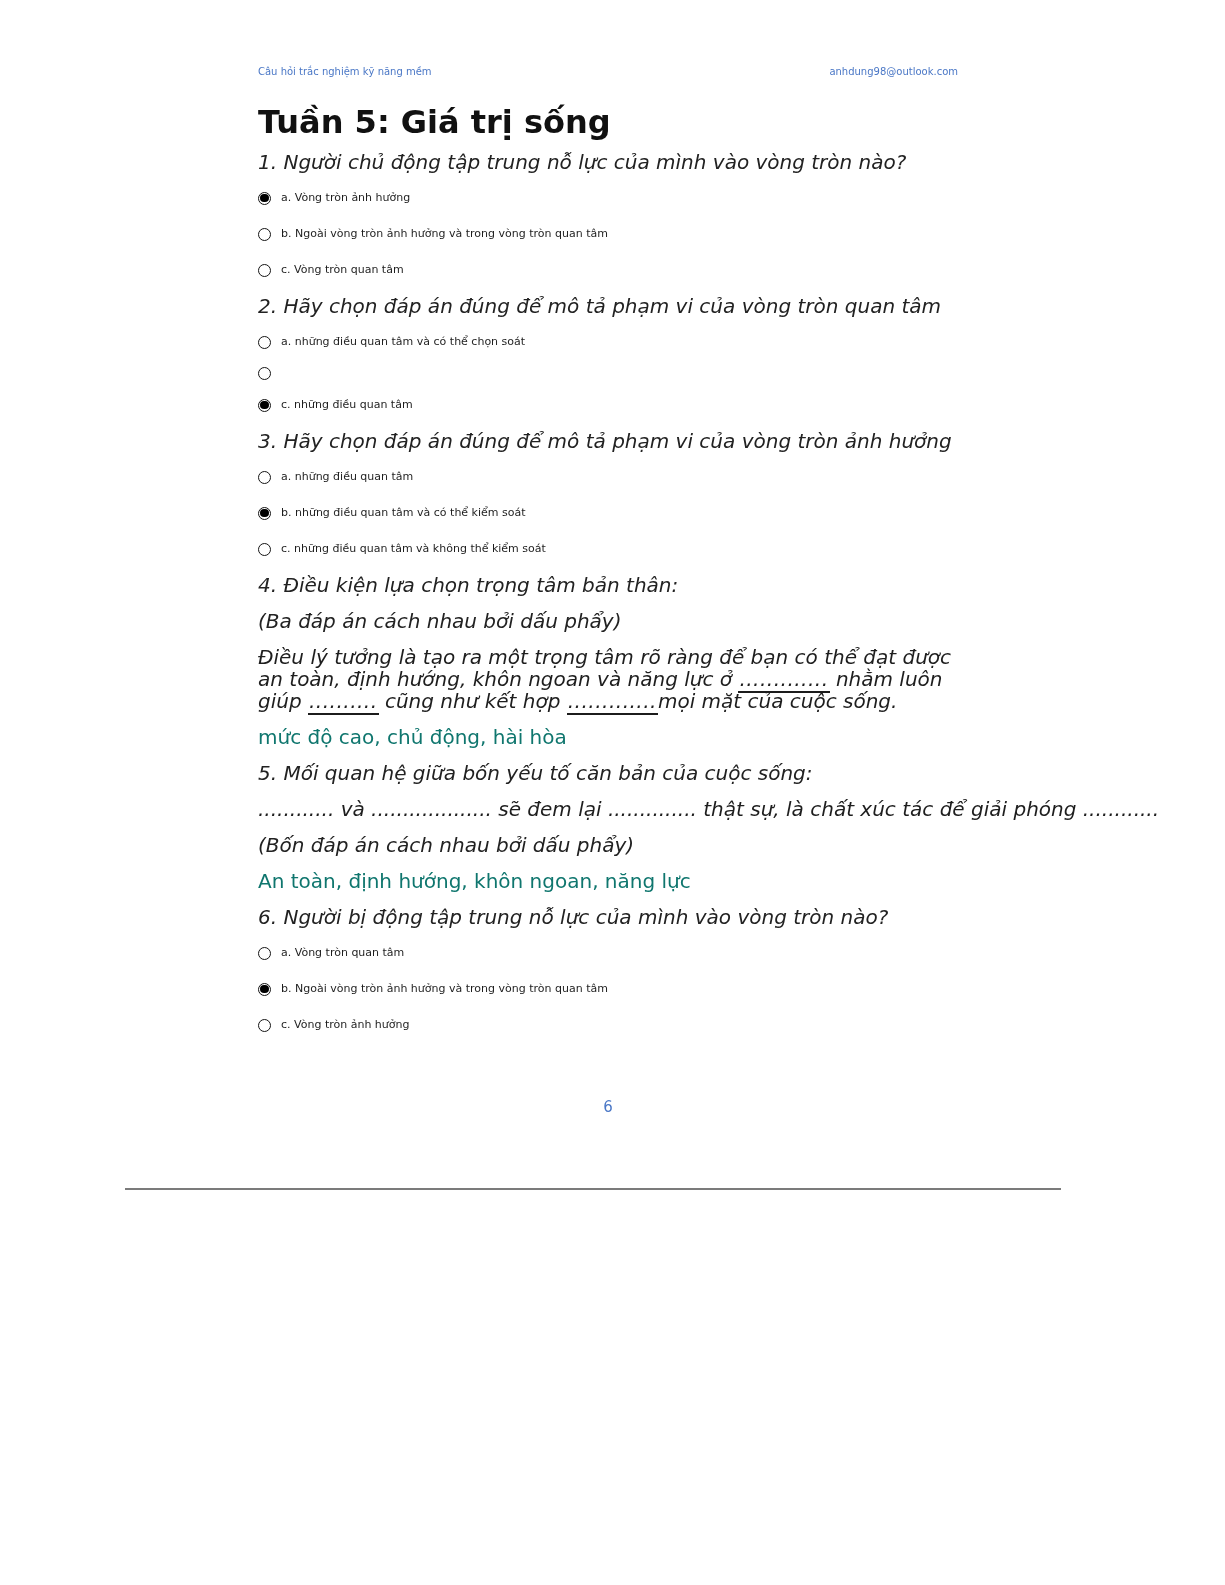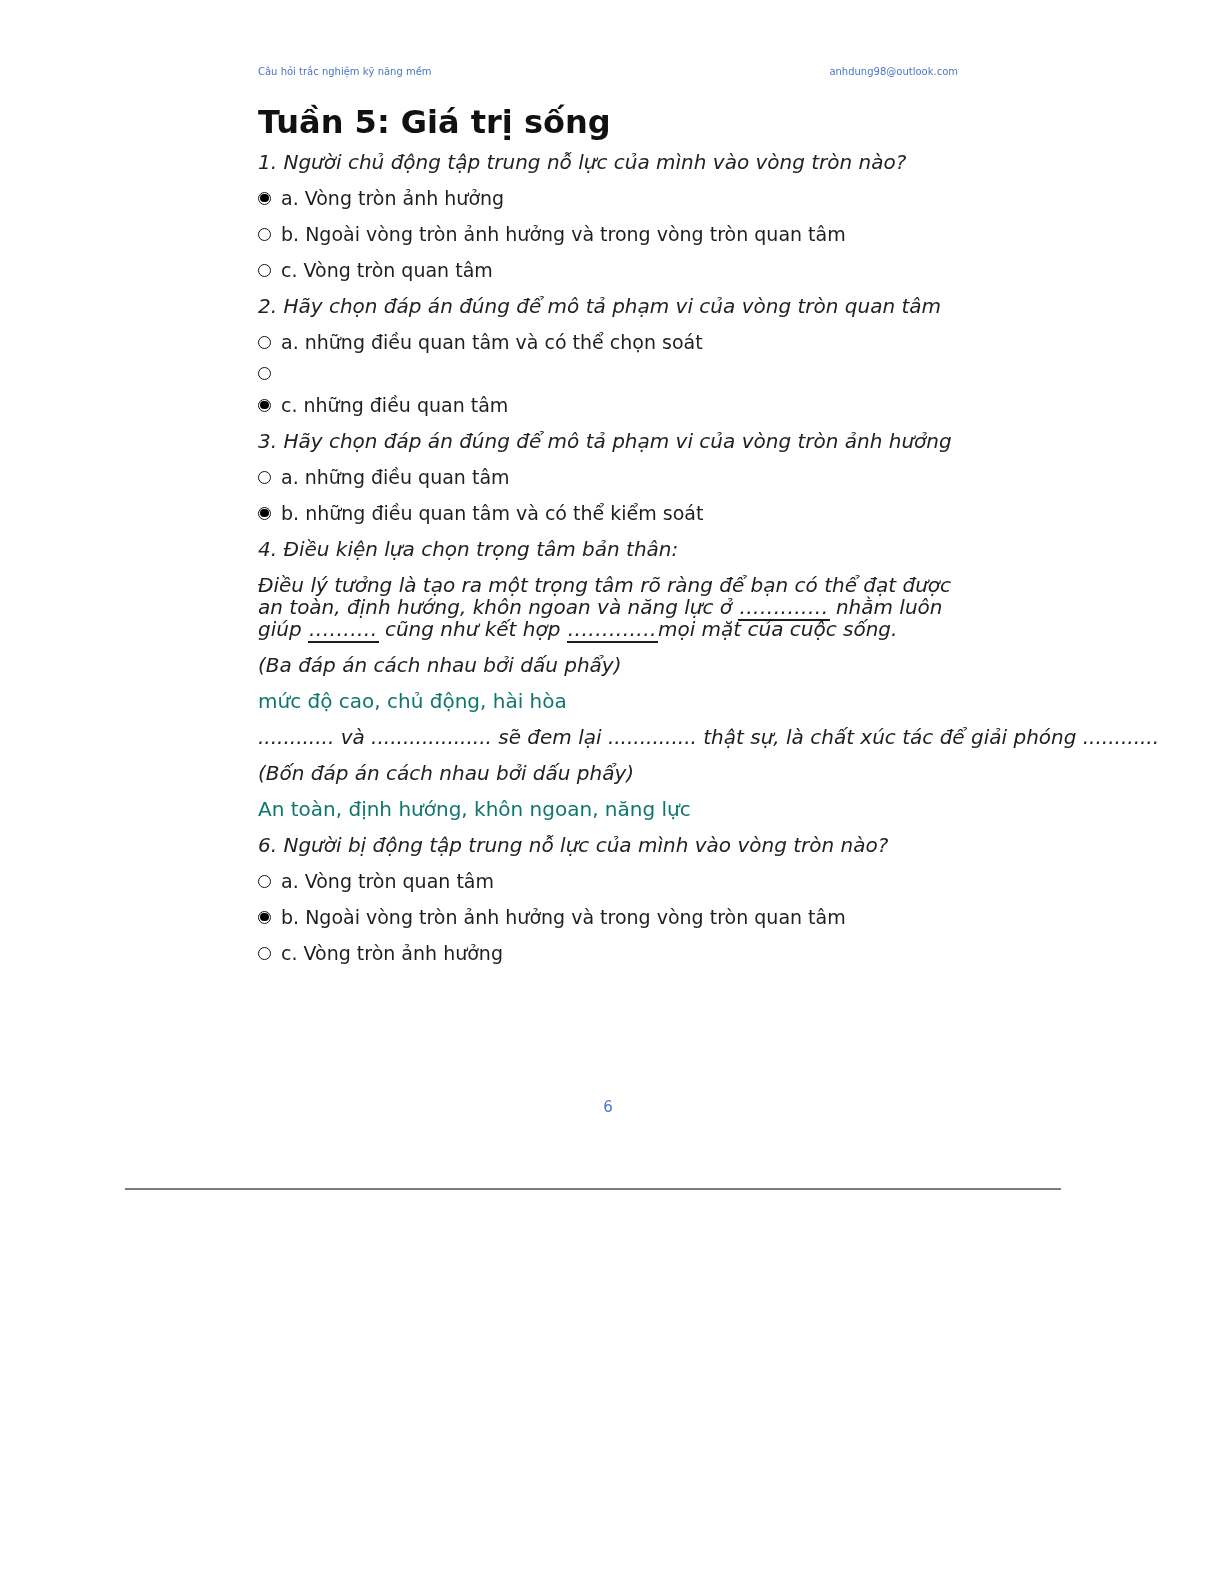--- a/index.html
+++ b/index.html
@@ -11,21 +11,21 @@
   .content{position:absolute;left:258px;top:62px;width:700px;}
   .header-row{display:flex;justify-content:space-between;align-items:flex-start;
     font-size:10px;line-height:20px;color:var(--accent,#4a77c6);}
   .doc-title{font-size:32px;font-weight:bold;color:#111;margin:25px 0 0 0;line-height:30px;}
   .block{margin:14px 0 0 0;font-size:20px;line-height:22px;}
   .q{font-style:italic;color:#222;}
   .note{font-style:italic;color:#222;}
   .answer{color:#0f766e;}
   .para{font-style:italic;}
   .fill{font-style:italic;white-space:nowrap;}
-  .opt{display:flex;align-items:center;gap:10px;margin-top:14px;font-size:19px;line-height:22px;}
+  .opt{display:flex;align-items:center;gap:10px;margin-top:14px;font-size:11px;line-height:22px;}
   .radio{box-sizing:border-box;flex:none;width:13px;height:13px;border:1.6px solid #151515;
     border-radius:50%;position:relative;background:#fff;}
   .radio.checked::after{content:"";position:absolute;left:1.4px;top:1.4px;right:1.4px;bottom:1.4px;
     background:#000;border-radius:50%;}
   .blank{border-bottom:2px solid #1c1c1c;padding:0 1px;letter-spacing:0.5px;}
   .page-number{position:absolute;left:258px;top:1098px;width:700px;text-align:center;
     font-size:15px;color:var(--accent,#4a77c6);}
   .footer-line{position:absolute;left:125px;top:1188px;width:936px;height:0;
     border-top:2px solid #7b7b7b;}
 </style>
@@ -71,26 +71,31 @@
 
     <p class="block q">3. Hãy chọn đáp án đúng để mô tả phạm vi của vòng tròn ảnh hưởng</p>
     <div class="opt">
       <span class="radio"></span>
       <span>a. những điều quan tâm</span>
     </div>
     <div class="opt">
       <span class="radio checked"></span>
       <span>b. những điều quan tâm và có thể kiểm soát</span>
     </div>
+    <div class="opt">
+      <span class="radio"></span>
+      <span>c. những điều quan tâm và không thể kiểm soát</span>
+    </div>
 
     <p class="block q">4. Điều kiện lựa chọn trọng tâm bản thân:</p>
+    <p class="block note">(Ba đáp án cách nhau bởi dấu phẩy)</p>
     <p class="block para"><span>Điều lý tưởng là tạo ra một trọng tâm rõ ràng để bạn có thể đạt được an toàn, định hướng, khôn ngoan và năng lực ở </span><span class="blank">.............</span><span> nhằm luôn giúp </span><span class="blank">..........</span><span> cũng như kết hợp </span><span class="blank">.............</span><span>mọi mặt của cuộc sống.</span></p>
-    <p class="block note">(Ba đáp án cách nhau bởi dấu phẩy)</p>
     <p class="block answer">mức độ cao, chủ động, hài hòa</p>
 
+    <p class="block q">5. Mối quan hệ giữa bốn yếu tố căn bản của cuộc sống:</p>
     <p class="block fill">............ và ................... sẽ đem lại .............. thật sự, là chất xúc tác để giải phóng ............</p>
     <p class="block note">(Bốn đáp án cách nhau bởi dấu phẩy)</p>
     <p class="block answer">An toàn, định hướng, khôn ngoan, năng lực</p>
 
     <p class="block q">6. Người bị động tập trung nỗ lực của mình vào vòng tròn nào?</p>
     <div class="opt">
       <span class="radio"></span>
       <span>a. Vòng tròn quan tâm</span>
     </div>
     <div class="opt">

